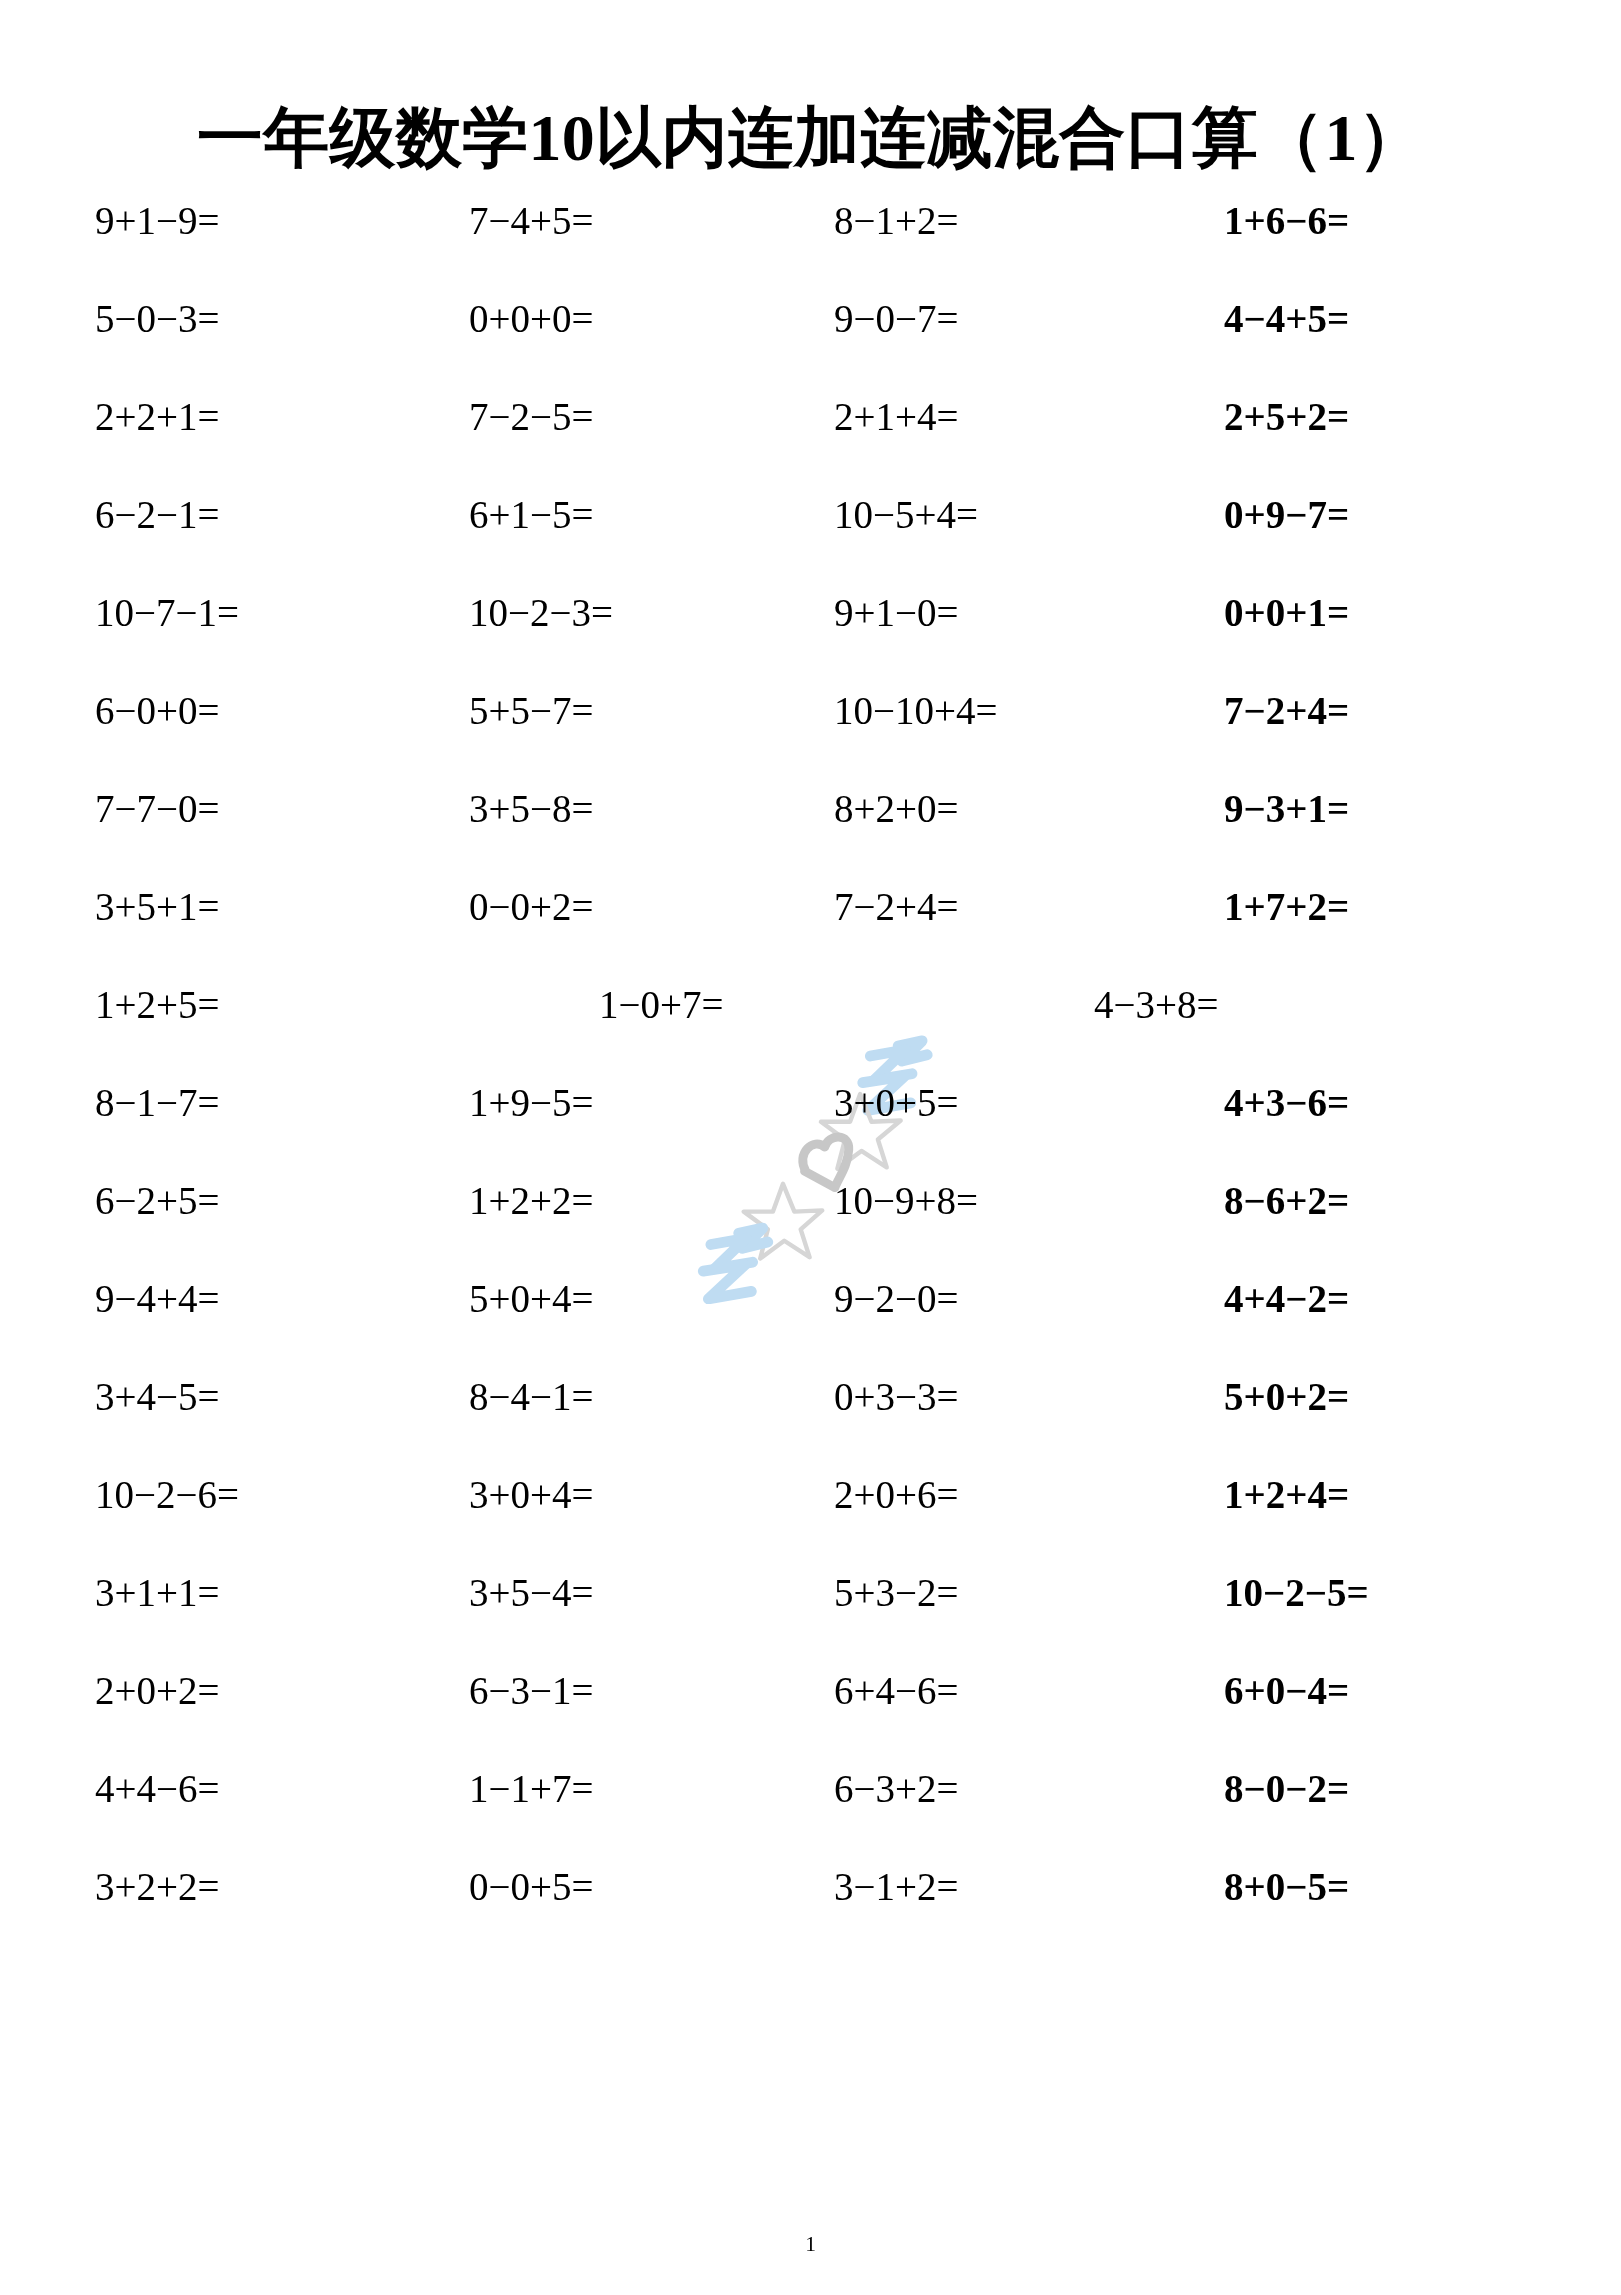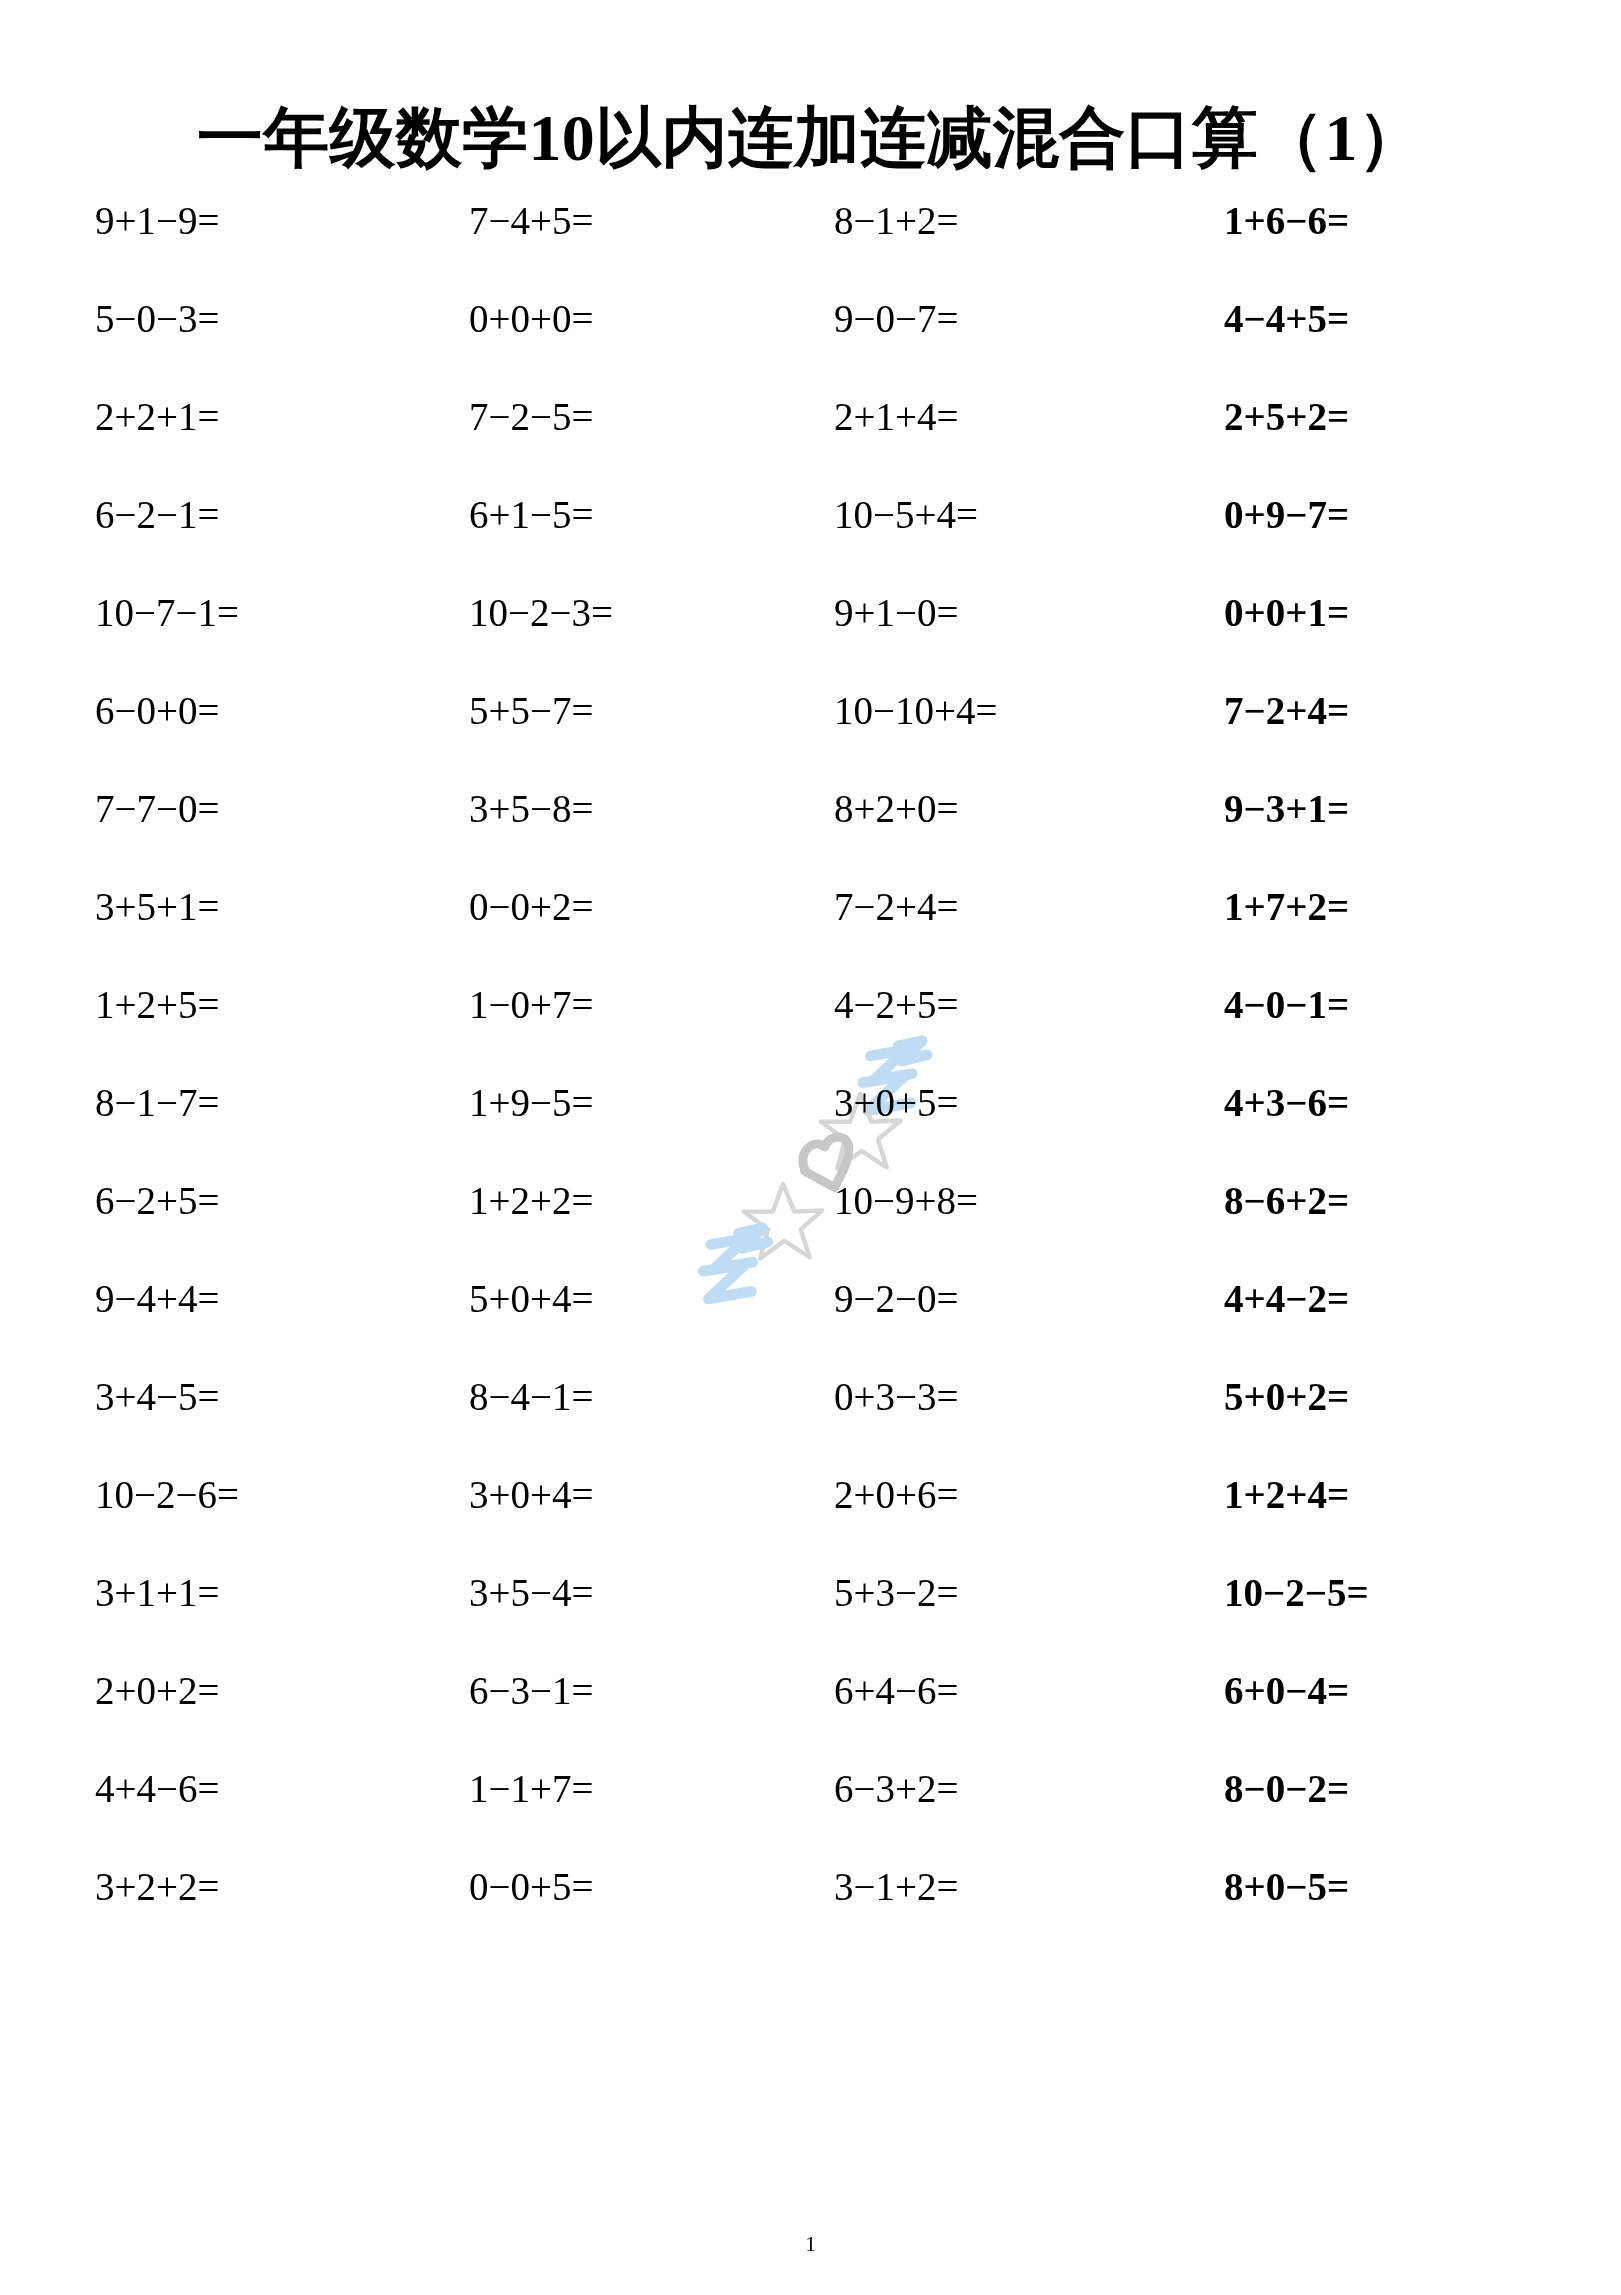--- a/index.html
+++ b/index.html
@@ -257,24 +257,21 @@
         </div>
     </div>
     <div class="row">
       <div class="cell c0">
           <span class="expr">1+2+5=</span>
         </div>
       <div class="cell c1">
           <span class="expr">1−0+7=</span>
         </div>
       <div class="cell c2">
-          <span class="expr">4−2+5=</span>
-        </div>
-      <div class="cell c3">
-          <span class="expr">4−0−1=</span>
+          <span class="expr">4−3+8=</span>
         </div>
     </div>
     <div class="row">
       <div class="cell c0">
           <span class="expr">8−1−7=</span>
         </div>
       <div class="cell c1">
           <span class="expr">1+9−5=</span>
         </div>
       <div class="cell c2">

